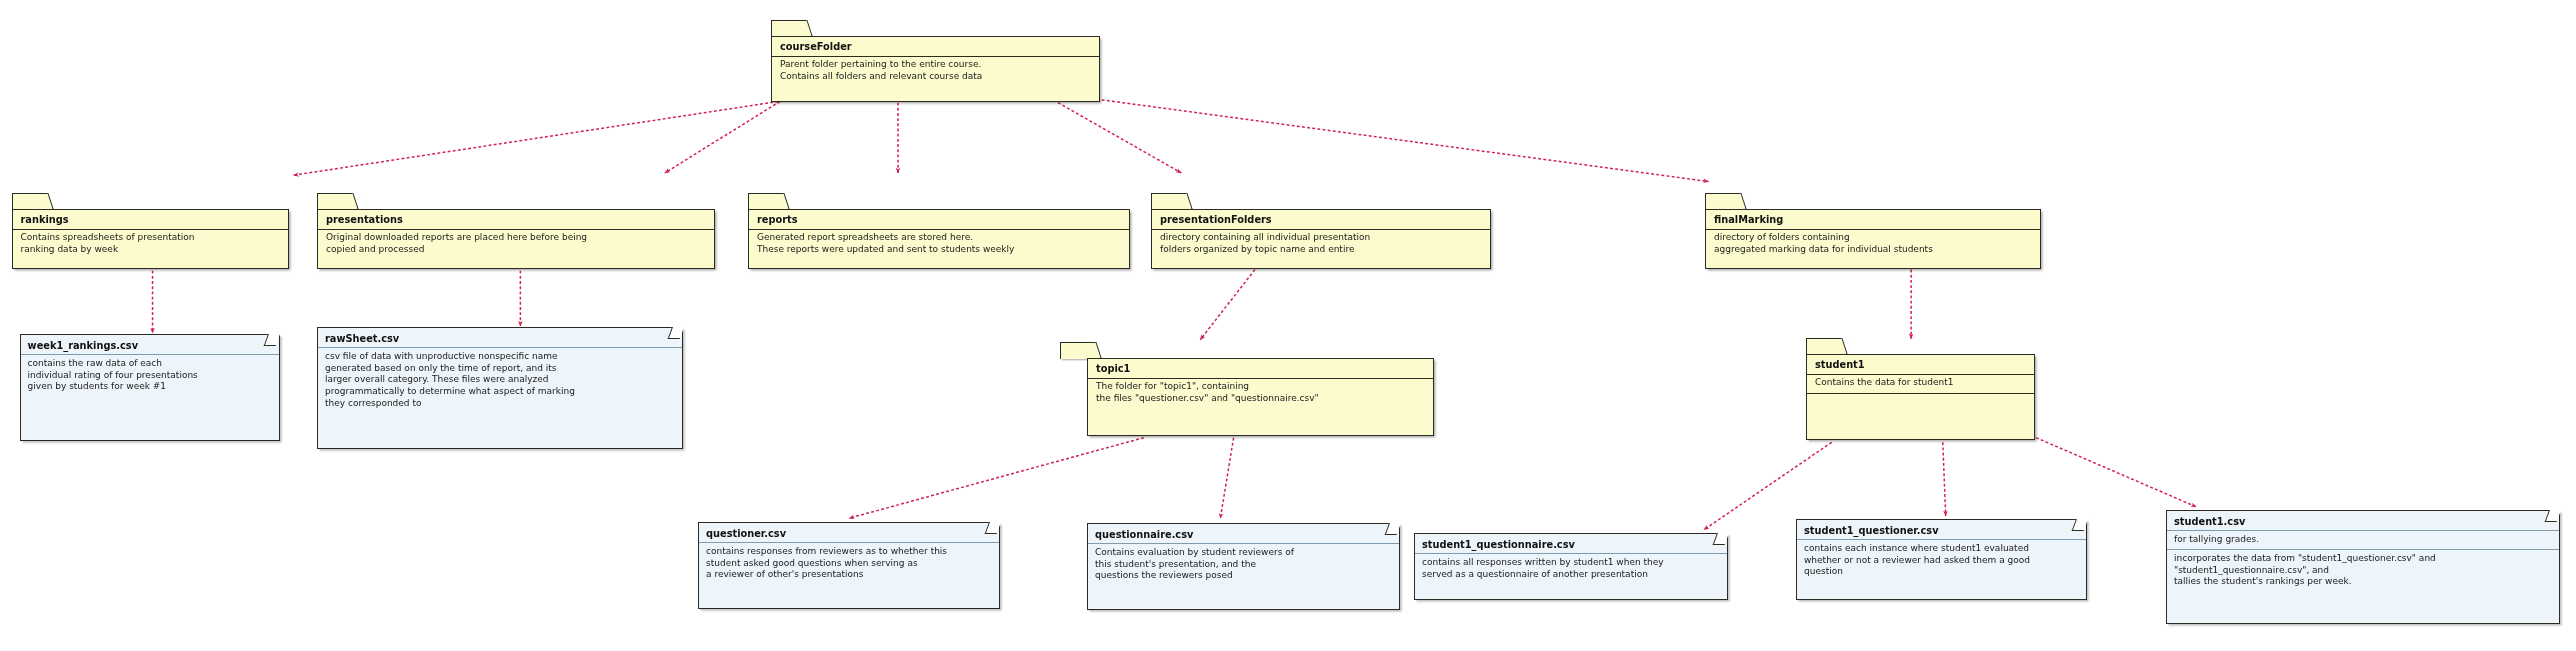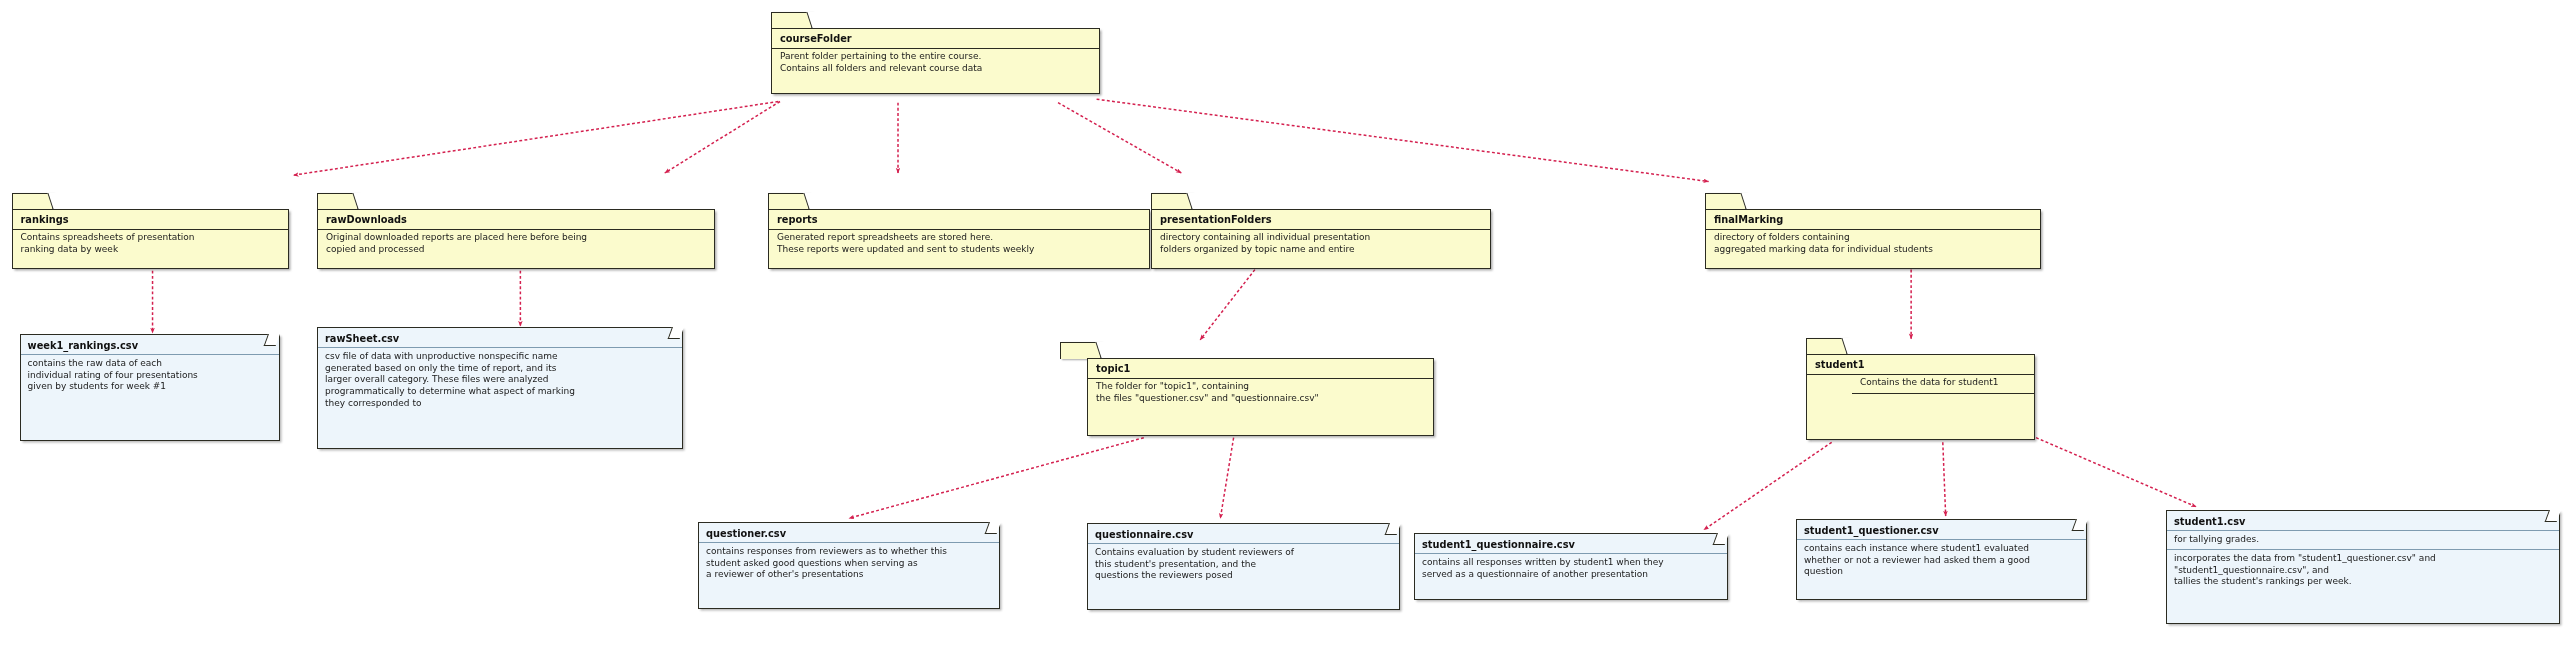--- a/index.html
+++ b/index.html
@@ -70,21 +70,20 @@
   }
   .pkg .desc {
     font-size: 9px;
     color: #1a1a1a;
     padding: 2.9px 0 3.5px 8px;
     line-height: 1.30;
     white-space: pre-line;
   }
   .pkg .desc.bordered {
     border-bottom: 1.2px solid #2b2b21;
-    margin-left: 45px;
   }
   .pkg .filler {
     height: 100%;
   }
 
   
   .note {
     position: absolute;
     box-sizing: border-box;
     background: #edf5fb;
@@ -152,21 +151,21 @@
 
       <line x1="1987" y1="760" x2="1475" y2="900"></line>
       <line x1="2143" y1="760" x2="2120" y2="900"></line>
 
       <line x1="3182" y1="768" x2="2960" y2="920"></line>
       <line x1="3375" y1="768" x2="3380" y2="896"></line>
       <line x1="3537" y1="760" x2="3815" y2="880"></line>
     </g>
   </svg>
 
-  <div class="pkg" style="left:771px; top:12px; width:300px; height:82px;">
+  <div class="pkg" style="left:771px; top:20px; width:300px; height:82px;">
     <div class="tab" style="width:41px;"></div>
     <div class="tab-skew" style="left:41px;"></div>
     <div class="body" style="width:329px; height:66px;">
       <div class="name">courseFolder</div>
       <div class="desc">Parent folder pertaining to the entire course.
 Contains all folders and relevant course data</div>
     </div>
   </div>
 
   <div class="pkg" style="left:11.5px; top:193px; width:277px; height:76px;">
@@ -176,27 +175,27 @@
       <div class="name">rankings</div>
       <div class="desc">Contains spreadsheets of presentation
 ranking data by week</div>
     </div>
   </div>
 
   <div class="pkg" style="left:317px; top:193px; width:398px; height:76px;">
     <div class="tab" style="width:41px;"></div>
     <div class="tab-skew" style="left:41px;"></div>
     <div class="body" style="width:398px; height:60px;">
-      <div class="name">rawDownloads</div>
+      <div class="name">presentations</div>
       <div class="desc">Original downloaded reports are placed here before being
 copied and processed</div>
     </div>
   </div>
 
-  <div class="pkg" style="left:768px; top:193px; width:434px; height:76px;">
+  <div class="pkg" style="left:748px; top:193px; width:434px; height:76px;">
     <div class="tab" style="width:41px;"></div>
     <div class="tab-skew" style="left:41px;"></div>
     <div class="body" style="width:382px; height:60px;">
       <div class="name">reports</div>
       <div class="desc">Generated report spreadsheets are stored here.
 These reports were updated and sent to students weekly</div>
     </div>
   </div>
 
   <div class="pkg" style="left:1151px; top:193px; width:340px; height:76px;">

